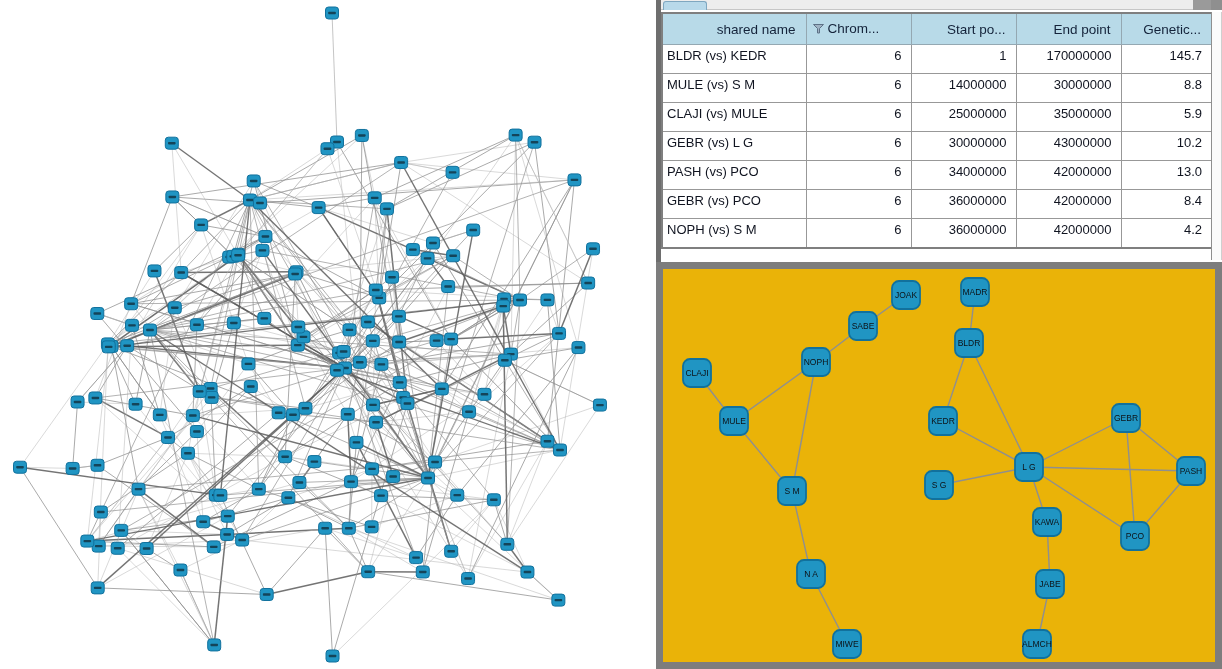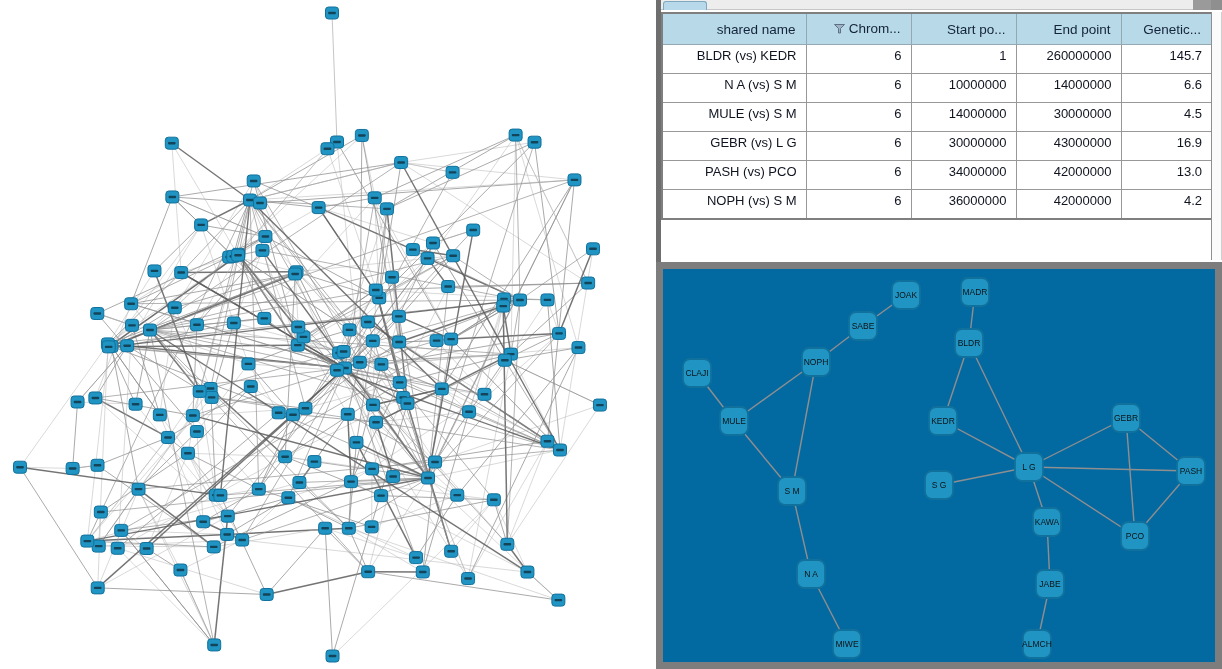--- a/index.html
+++ b/index.html
@@ -24,30 +24,30 @@
     border:2px solid #7f7f7f;
   }
   table.attr th{
     background:#b8dae8;height:30px;font-weight:normal;font-size:13.5px;color:#14233a;
     border:1px solid #94a8b2;padding:0 10px 0 6px;white-space:nowrap;overflow:hidden;
   }
   table.attr td{
     height:20px;border:1px solid #989898;padding:0 9px 8px 4px;
     white-space:nowrap;overflow:hidden;background:#ffffff;
   }
-  .al-left{text-align:right;}
+  .al-left{text-align:left;}
   .al-right{text-align:right;margin-left:28px;}
   .funnel{display:inline-block;vertical-align:-1px;margin-right:4px;}
   
   .vscroll{position:absolute;left:1211px;top:12px;width:11px;height:248px;background:#fbfbfb;
     border-left:1px solid #8f8f8f;border-right:1px solid #cfcfcf;box-sizing:border-box;}
   
   .net-panel{
     position:absolute;left:656px;top:262px;width:566px;height:407px;
-    background:#0369a1;border:7px solid #7d7d7d;box-sizing:border-box;
+    background:#eab308;border:7px solid #7d7d7d;box-sizing:border-box;
   }
   .net-panel svg{display:block;}
   .sn-label{font-family:"Liberation Sans",sans-serif;font-size:8.5px;fill:#0d1217;}
 </style>
 </head>
 <body>
 
 <div class="left-net">
   <svg id="net-large" width="656" height="669" viewBox="0 0 656 669" xmlns="http://www.w3.org/2000/svg">
       <line x1="332" y1="13" x2="337" y2="142" stroke="#b3b3b3" stroke-width="0.9" stroke-opacity="0.85"></line>
@@ -1207,50 +1207,57 @@
           <th class="al-right"><span>Start po...</span></th>
           <th class="al-right"><span>End point</span></th>
           <th class="al-right"><span>Genetic...</span></th>
         </tr>
       </thead>
     <tbody id="attr-body">
         <tr>
           <td class="al-left">BLDR (vs) KEDR</td>
           <td class="al-right">6</td>
           <td class="al-right">1</td>
-          <td class="al-right">260000000</td>
+          <td class="al-right">170000000</td>
           <td class="al-right">145.7</td>
-        </tr>
-        <tr>
-          <td class="al-left">N A (vs) S M</td>
-          <td class="al-right">6</td>
-          <td class="al-right">10000000</td>
-          <td class="al-right">14000000</td>
-          <td class="al-right">6.6</td>
         </tr>
         <tr>
           <td class="al-left">MULE (vs) S M</td>
           <td class="al-right">6</td>
           <td class="al-right">14000000</td>
           <td class="al-right">30000000</td>
-          <td class="al-right">4.5</td>
+          <td class="al-right">8.8</td>
+        </tr>
+        <tr>
+          <td class="al-left">CLAJI (vs) MULE</td>
+          <td class="al-right">6</td>
+          <td class="al-right">25000000</td>
+          <td class="al-right">35000000</td>
+          <td class="al-right">5.9</td>
         </tr>
         <tr>
           <td class="al-left">GEBR (vs) L G</td>
           <td class="al-right">6</td>
           <td class="al-right">30000000</td>
           <td class="al-right">43000000</td>
-          <td class="al-right">16.9</td>
+          <td class="al-right">10.2</td>
         </tr>
         <tr>
           <td class="al-left">PASH (vs) PCO</td>
           <td class="al-right">6</td>
           <td class="al-right">34000000</td>
           <td class="al-right">42000000</td>
           <td class="al-right">13.0</td>
+        </tr>
+        <tr>
+          <td class="al-left">GEBR (vs) PCO</td>
+          <td class="al-right">6</td>
+          <td class="al-right">36000000</td>
+          <td class="al-right">42000000</td>
+          <td class="al-right">8.4</td>
         </tr>
         <tr>
           <td class="al-left">NOPH (vs) S M</td>
           <td class="al-right">6</td>
           <td class="al-right">36000000</td>
           <td class="al-right">42000000</td>
           <td class="al-right">4.2</td>
         </tr>
       </tbody>
   </table>

